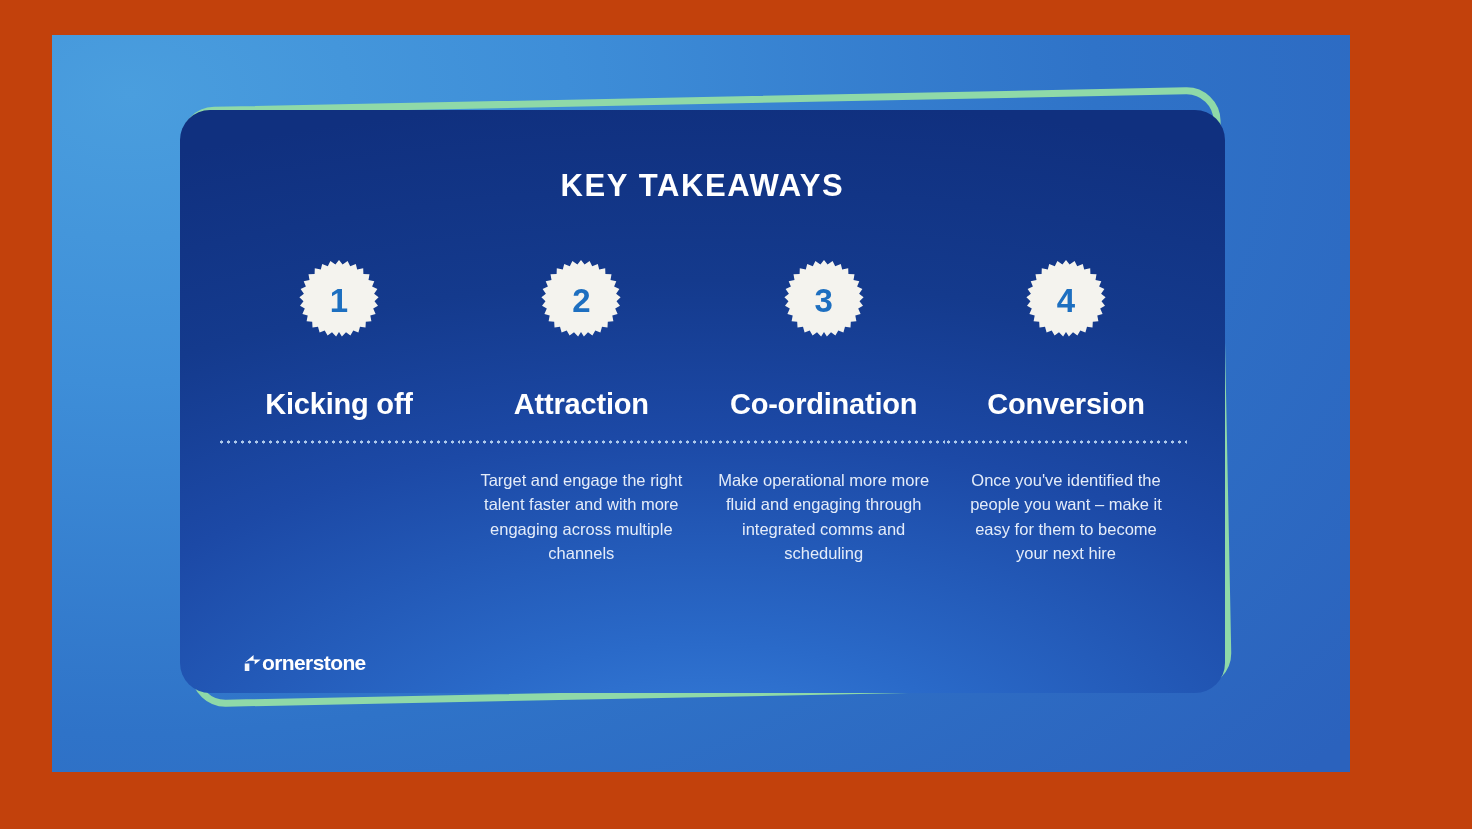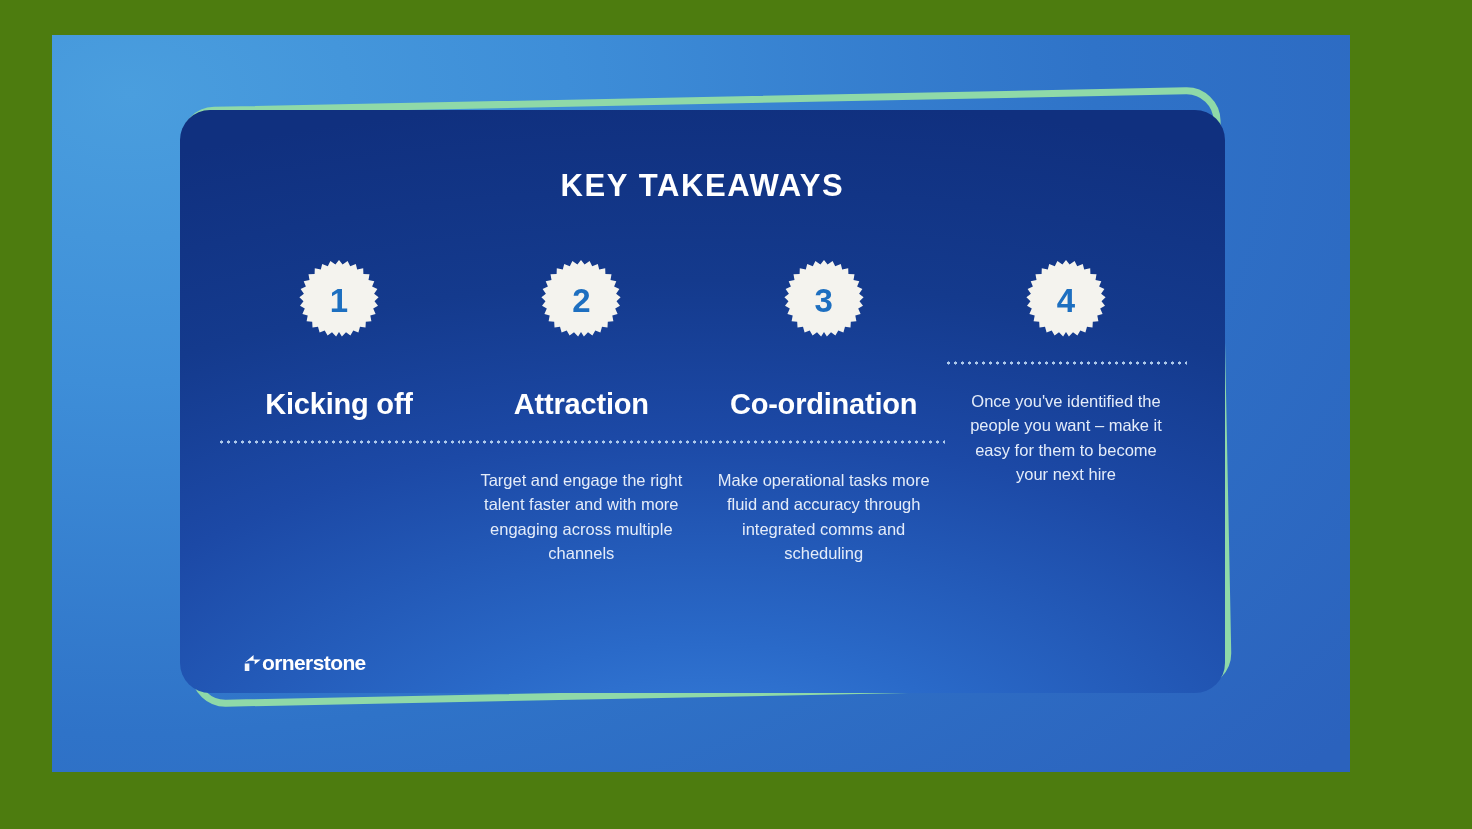--- a/index.html
+++ b/index.html
@@ -12,21 +12,21 @@
     height: 829px;
     font-family: "Liberation Sans", sans-serif;
     overflow: hidden;
   }
 
   
   .page {
     position: relative;
     width: 1472px;
     height: 829px;
-    background: #4d7c0f;
+    background: #c2410c;
   }
 
   .slide {
     position: absolute;
     left: 52px;
     top: 35px;
     width: 1298px;
     height: 737px;
     background:
       radial-gradient(120% 140% at 6% 8%, #4a9ede 0%, #3e8ed8 28%, #2f73c8 62%, #2b62bd 100%);
@@ -208,30 +208,31 @@
 
         <div class="col">
           <div class="badge-wrap">
             <svg viewBox="0 0 84 84">
               <use href="#seal1"></use>
             </svg>
             <span class="badge-num">3</span>
           </div>
           <div class="col-heading">Co-ordination</div>
           <div class="dotted-rule"></div>
-          <div class="col-body">Make operational tasks more fluid and accuracy through integrated comms and scheduling</div>
+          <div class="col-body">Make operational more more fluid and engaging through integrated comms and scheduling</div>
         </div>
 
         <div class="col">
           <div class="badge-wrap">
             <svg viewBox="0 0 84 84">
               <use href="#seal1"></use>
             </svg>
             <span class="badge-num">4</span>
           </div>
+          <div class="col-heading">Conversion</div>
           <div class="dotted-rule"></div>
           <div class="col-body">Once you've identified the people you want – make it easy for them to become your next hire</div>
         </div>
 
       </div>
 
       <div class="logo">
         <svg class="logo-mark" viewBox="0 0 24 24">
           <path fill="#ffffff" d="M3.2 11.4 L12.6 3.4 L12.6 8.2 L20.4 8.2 L13.8 13.6 L13.8 9.6 L7.4 9.6 Z"></path>
           <path fill="#ffffff" d="M3.0 12.6 L8.0 12.6 L8.0 20.6 L3.0 20.6 Z" opacity="0.95"></path>

